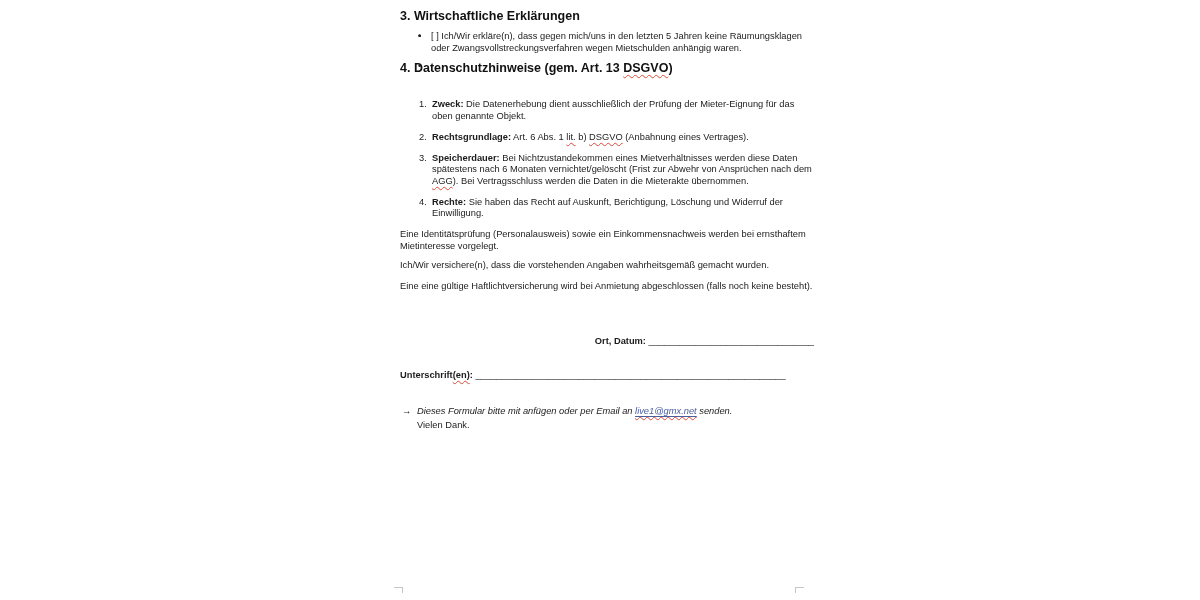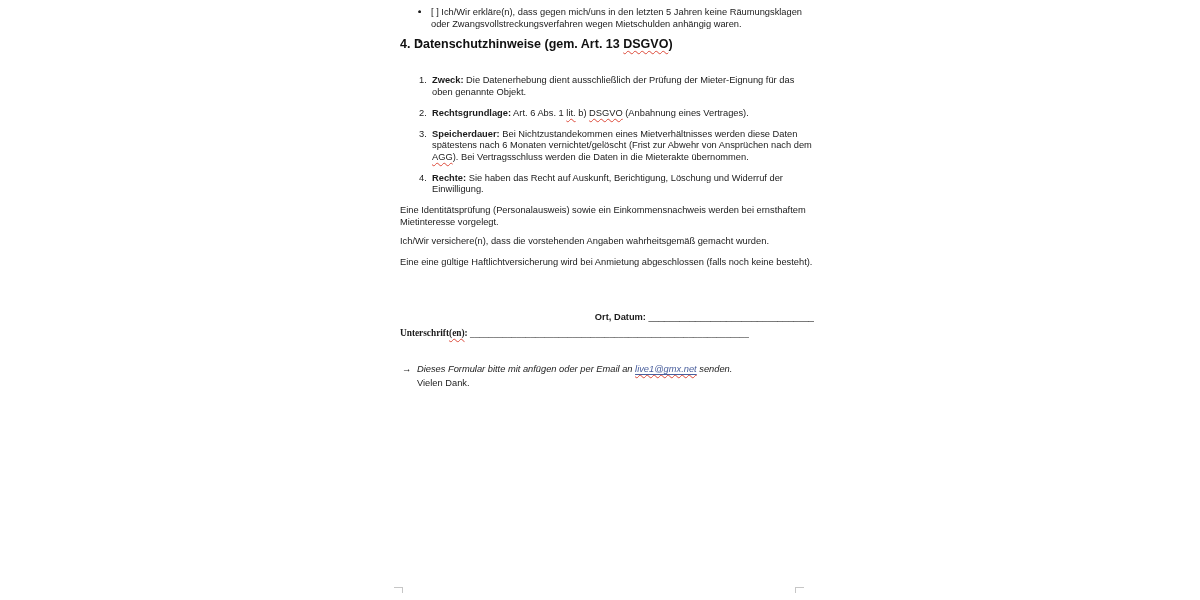--- a/index.html
+++ b/index.html
@@ -44,37 +44,38 @@
   .sq {
     text-decoration-line:underline;
     text-decoration-style:wavy;
     text-decoration-color:#dd4a3a;
     text-decoration-thickness:1px;
     text-underline-offset:2px;
   }
 
   .sig-row { font-weight:bold; }
   .sig-ort { margin-top:43px;text-align:right; }
-  .sig-unterschrift { margin-top:4px;font-family:Liberation Serif, serif; }
+  .sig-unterschrift { margin-top:22px; }
   .sig-line { font-weight:normal; letter-spacing:0; }
 
   .footer-note { margin-top:25px; font-style:italic; position:relative; padding-left:17px; }
   .footer-note .arrow { position:absolute; left:2px; top:0; font-style:normal; }
   .email-link { color:#4a5f9d; text-decoration:underline; cursor:pointer; }
   .thanks { margin-top:2px; padding-left:17px; }
 
   .corner-mark { position:absolute; width:9px; height:6px; }
   .corner-left  { left:394px; top:587px; border-top:1px solid #c6c6c6; border-right:1px solid #c6c6c6; }
   .corner-right { left:795px; top:587px; border-top:1px solid #c6c6c6; border-left:1px solid #c6c6c6; }
 </style>
 </head>
 <body>
 
 <div class="doc-column">
 
+  <h3 class="sec-heading h-s3">3. Wirtschaftliche Erklärungen</h3>
 
   <div class="blist">
     <div class="li">
       <span class="marker">•</span>
     </div>
     <div class="li">
       <span class="marker">•</span>
       <span>[ ] Ich/Wir erkläre(n), dass gegen mich/uns in den letzten 5 Jahren keine Räumungsklagen oder Zwangsvollstreckungsverfahren wegen Mietschulden anhängig waren.</span>
     </div>
     <div class="li">

